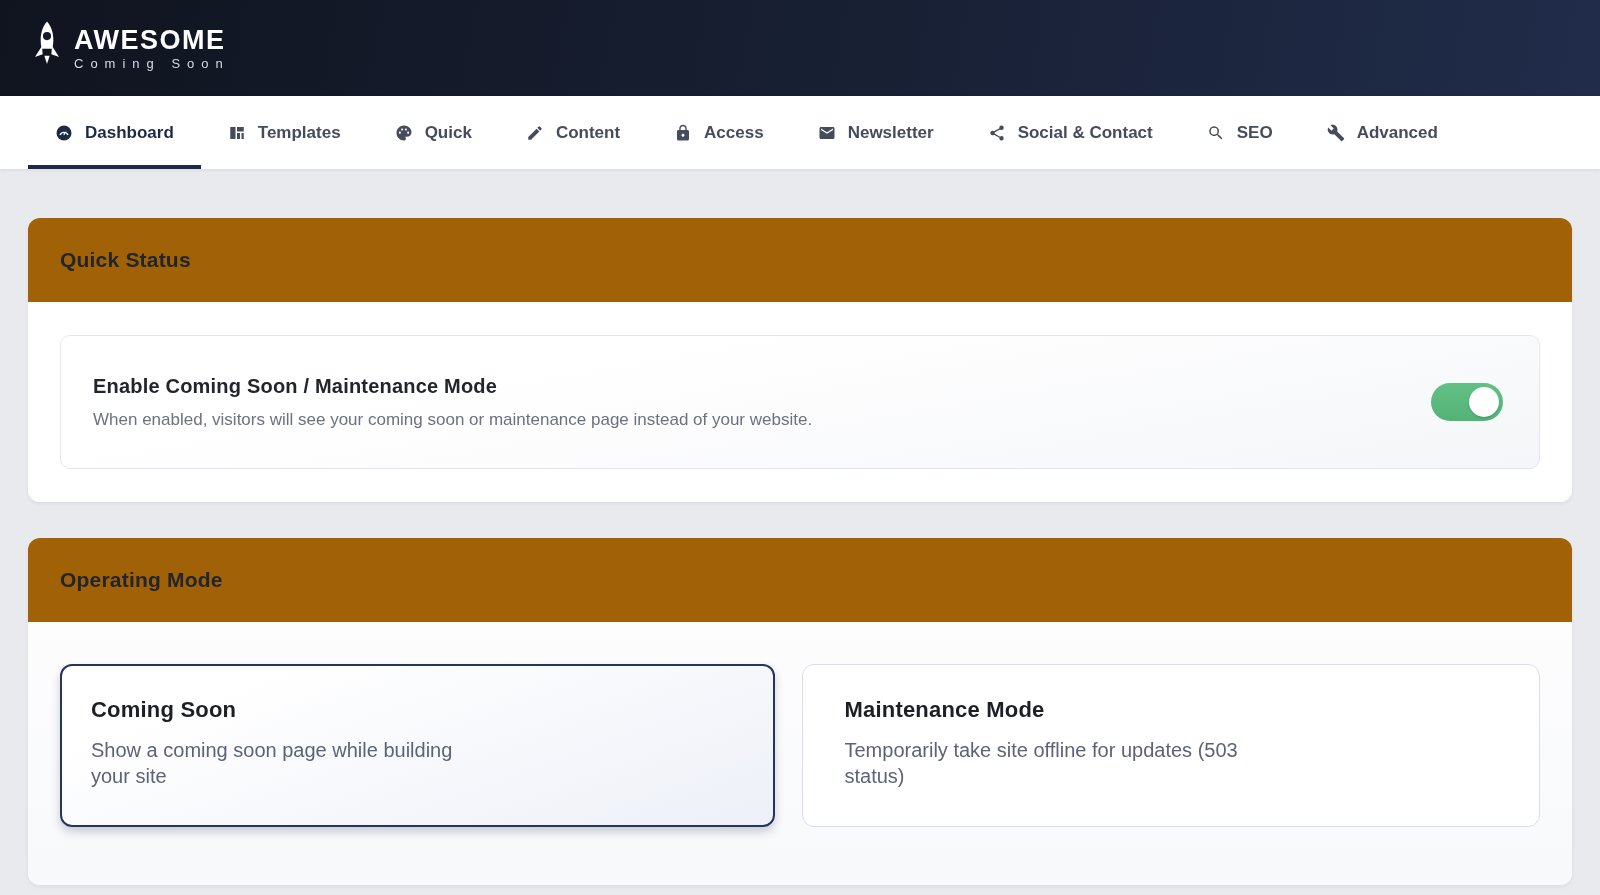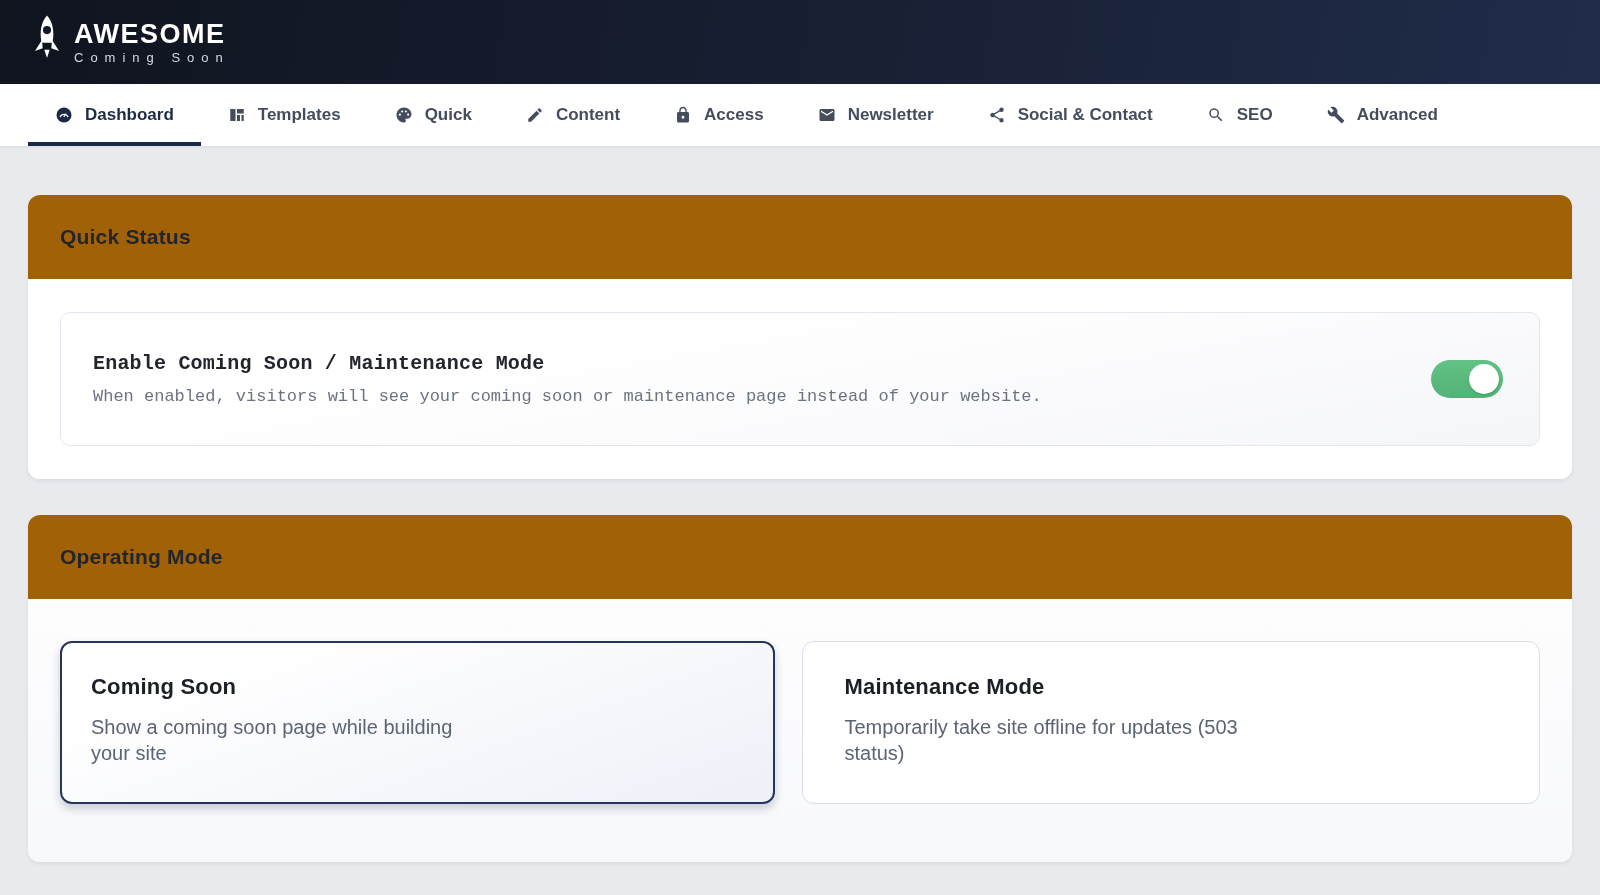--- a/index.html
+++ b/index.html
@@ -5,21 +5,21 @@
   * { box-sizing: border-box; margin: 0; padding: 0; }
   html, body { width: 1600px; height: 895px; overflow: hidden; }
   body {
     font-family: "Liberation Sans", "DejaVu Sans", sans-serif;
     background: #e9eaee;
     color: #22252c;
   }
 
   
   .topbar {
-    height: 84px;
+    height: 96px;
     background: linear-gradient(100deg, #10141f 0%, #182034 55%, #202c4a 100%);
     display: flex;
     align-items: center;
     padding-left: 30px;
   }
   .brand { display: flex; align-items: center; gap: 10px; }
   .rocket { width: 34px; height: 56px; }
   .brand-text { display: flex; flex-direction: column; }
   .brand-title {
     color: #ffffff;
@@ -32,21 +32,21 @@
     color: #d7dae2;
     font-size: 13px;
     font-weight: 300;
     letter-spacing: 7px;
     margin-top: 2px;
     white-space: nowrap;
   }
 
   
   .tabs {
-    height: 62px;
+    height: 73px;
     background: #ffffff;
     display: flex;
     align-items: stretch;
     padding-left: 28px;
     box-shadow: 0 1px 3px rgba(20,25,40,.08);
     position: relative;
   }
   .tab {
     position: relative;
     display: flex;
@@ -86,21 +86,21 @@
     padding: 30px 32px;
   }
   .card-header h2 {
     font-size: 21px;
     font-weight: 700;
     color: #22252c;
     letter-spacing: 0.2px;
   }
 
   
-  .card-body.quick { padding: 33px 32px; background: #ffffff; font-family: Liberation Mono, monospace; }
+  .card-body.quick { padding: 33px 32px; background: #ffffff; }
   .setting-row {
     height: 134px;
     border: 1px solid #e3e6ee;
     border-radius: 10px;
     background: linear-gradient(170deg, #ffffff 30%, #f5f6f9 100%);
     display: flex;
     align-items: center;
     justify-content: space-between;
     padding: 0 36px 0 32px;
   }

